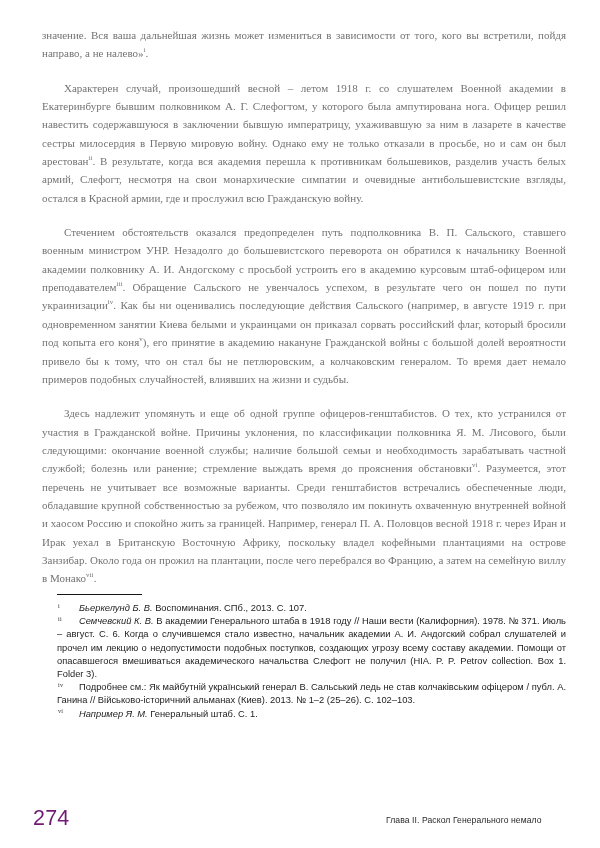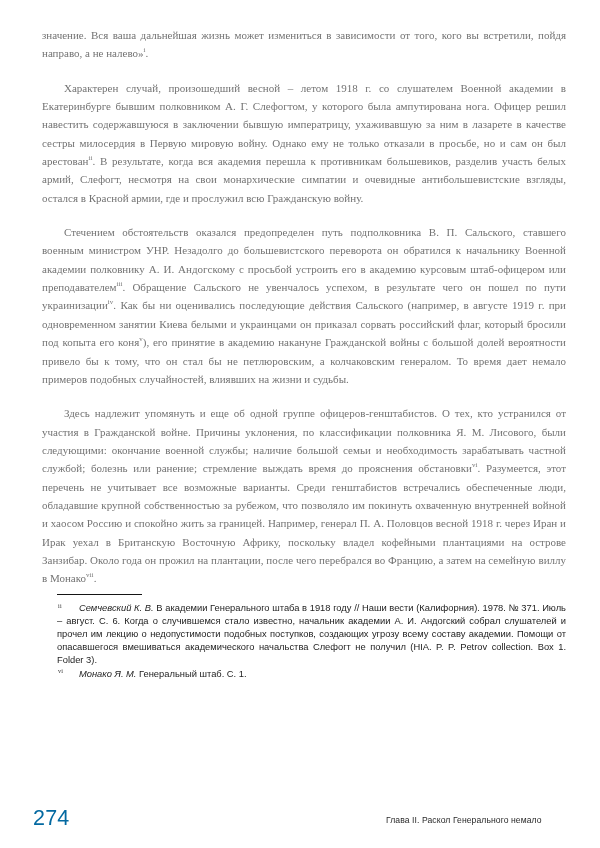--- a/index.html
+++ b/index.html
@@ -111,21 +111,21 @@
     width: 600px;
     height: 30px;
   }
   .folio {
     position: absolute;
     left: 33px;
     top: 0px;
     font-family: "Liberation Sans", "DejaVu Sans", sans-serif;
     font-size: 21.5px;
     line-height: 24px;
-    color: #0369a1;
+    color: #701a75;
     letter-spacing: 0.2px;
   }
   .running-head {
     position: absolute;
     left: 386px;
     top: 8px;
     font-family: "Liberation Sans", "DejaVu Sans", sans-serif;
     font-size: 8.6px;
     line-height: 12px;
     color: #2a2a2a;
@@ -147,32 +147,40 @@
     <p class="para indent"><span>Стечением обстоятельств оказался предопределен путь подполковника В. П. Сальского, ставшего военным министром УНР. Незадолго до большевистского переворота он обратился к начальнику Военной академии полковнику А. И. Андогскому с просьбой устроить его в академию курсовым штаб-офицером или преподавателем</span><sup>iii</sup><span>. Обращение Сальского не увенчалось успехом, в результате чего он пошел по пути украинизации</span><sup>iv</sup><span>. Как бы ни оценивались последующие действия Сальского (например, в августе 1919 г. при одновременном занятии Киева белыми и украинцами он приказал сорвать российский флаг, который бросили под копыта его коня</span><sup>v</sup><span>), его принятие в академию накануне Гражданской войны с большой долей вероятности привело бы к тому, что он стал бы не петлюровским, а колчаковским генералом. То время дает немало примеров подобных случайностей, влиявших на жизни и судьбы.</span></p>
 
     <p class="para indent"><span>Здесь надлежит упомянуть и еще об одной группе офицеров-генштабистов. О тех, кто устранился от участия в Гражданской войне. Причины уклонения, по классификации полковника Я. М. Лисового, были следующими: окончание военной службы; наличие большой семьи и необходимость зарабатывать частной службой; болезнь или ранение; стремление выждать время до прояснения обстановки</span><sup>vi</sup><span>. Разумеется, этот перечень не учитывает все возможные варианты. Среди генштабистов встречались обеспеченные люди, обладавшие крупной собственностью за рубежом, что позволяло им покинуть охваченную внутренней войной и хаосом Россию и спокойно жить за границей. Например, генерал П. А. Половцов весной 1918 г. через Иран и Ирак уехал в Британскую Восточную Африку, поскольку владел кофейными плантациями на острове Занзибар. Около года он прожил на плантации, после чего перебрался во Францию, а затем на семейную виллу в Монако</span><sup>vii</sup><span>.</span></p>
 
   </div>
 
   <div class="footnotes">
     <div class="fn-rule"></div>
     <ul class="fn-list">
 
+      <li class="fn-item">
+        <span class="fn-marker">i</span>
+        <span class="fn-text"><i>Бьеркелунд Б. В.</i><span> Воспоминания. СПб., 2013. С. 107.</span></span>
+      </li>
 
       <li class="fn-item">
         <span class="fn-marker">ii</span>
         <span class="fn-text"><i>Семчевский К. В.</i><span> В академии Генерального штаба в 1918 году // Наши вести (Калифорния). 1978. № 371. Июль – август. С. 6. Когда о случившемся стало известно, начальник академии А. И. Андогский собрал слушателей и прочел им лекцию о недопустимости подобных поступков, создающих угрозу всему составу академии. Помощи от опасавшегося вмешиваться академического начальства Слефогт не получил (HIA. P. P. Petrov collection. Box 1. Folder 3).</span></span>
       </li>
 
 
+      <li class="fn-item">
+        <span class="fn-marker">iv</span>
+        <span class="fn-text"><span>Подробнее см.: Як майбутній український генерал В. Сальський ледь не став колчаківським офіцером / публ. А. Ганина // Військово-історичний альманах (Киев). 2013. № 1–2 (25–26). С. 102–103.</span></span>
+      </li>
 
 
       <li class="fn-item">
         <span class="fn-marker">vi</span>
-        <span class="fn-text"><i>Монако Я. М.</i><span> Генеральный штаб. С. 1.</span></span>
+        <span class="fn-text"><i>Например Я. М.</i><span> Генеральный штаб. С. 1.</span></span>
       </li>
 
 
     </ul>
   </div>
 
   <div class="footer">
     <div class="folio">274</div>
     <div class="running-head">Глава II. Раскол Генерального немало</div>
   </div>

